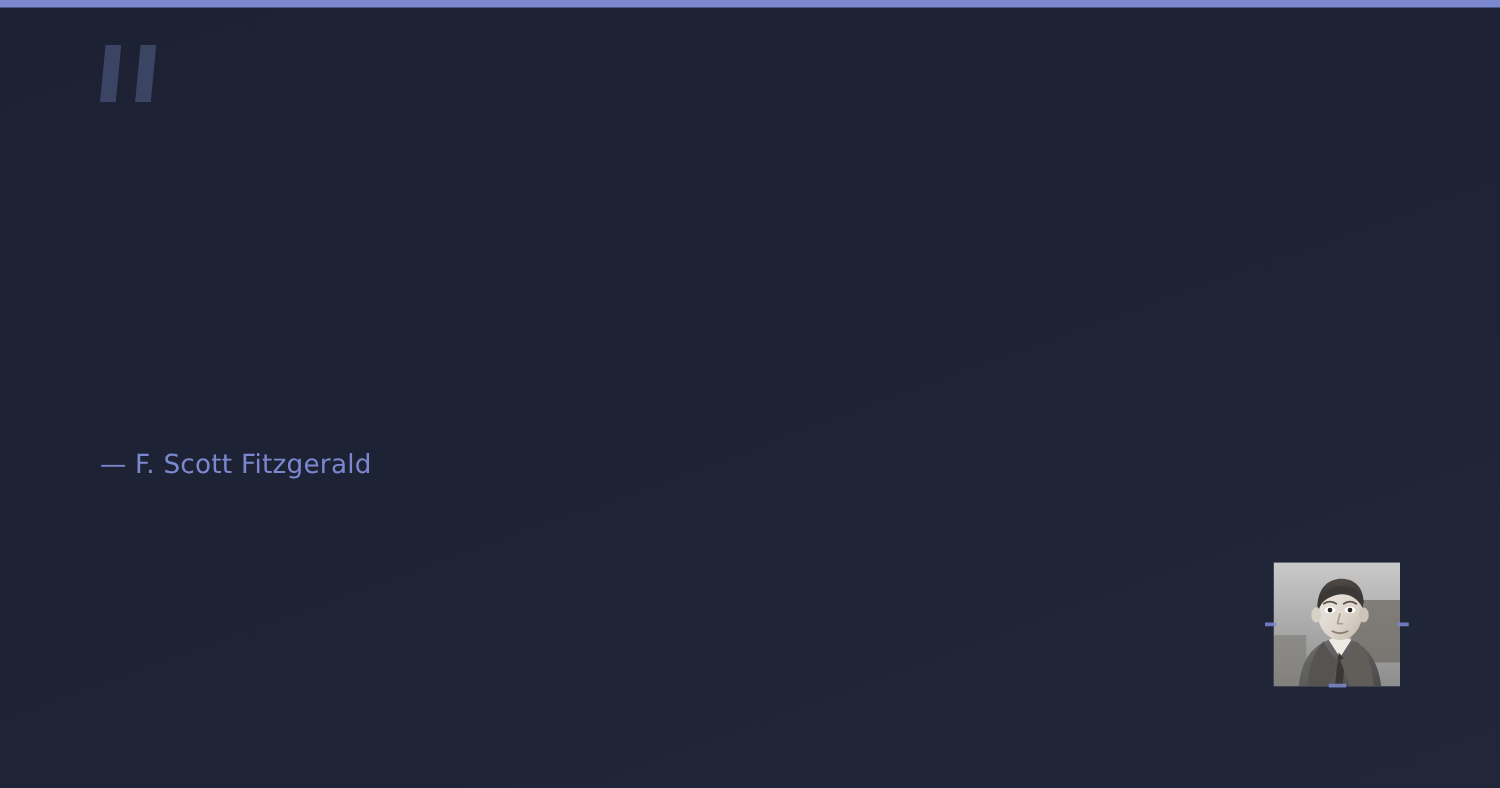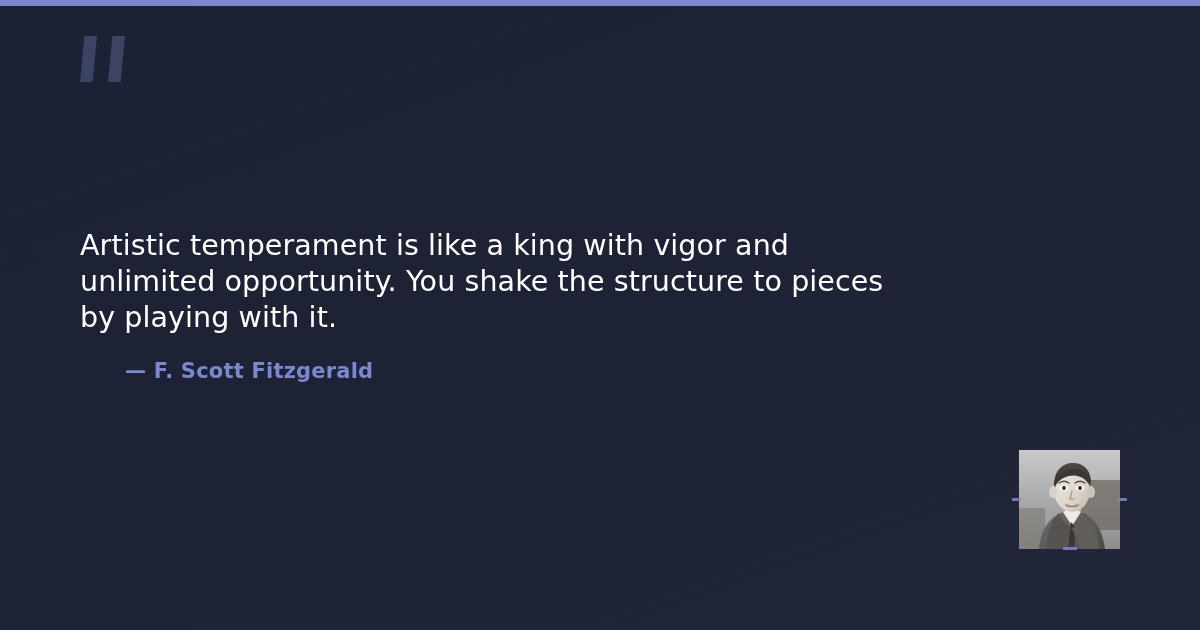--- a/index.html
+++ b/index.html
@@ -68,24 +68,23 @@
     white-space: pre-line;
   }
 
   .attribution {
     position: absolute;
     left: 80px;
     top: 357px;
     color: #7b88d0;
     font-size: 21px;
     line-height: 28px;
-    font-weight: 700;
+    font-weight: 400;
     letter-spacing: 0.2px;
     white-space: pre;
-    margin-left: 45px;
   }
 
   
   .portrait-wrap {
     position: absolute;
     left: 1019px;
     top: 450px;
     width: 101px;
     height: 99px;
   }
@@ -134,25 +133,20 @@
 
 <div class="card">
 
   <div class="accent-bar"></div>
 
   <div class="quote-mark">
     <span class="bar b1"></span>
     <span class="bar b2"></span>
   </div>
 
-  <div class="quote-block">
-    <div class="quote-text">Artistic temperament is like a king with vigor and
-unlimited opportunity. You shake the structure to pieces
-by playing with it.</div>
-  </div>
 
   <div class="attribution">— F. Scott Fitzgerald</div>
 
   <div class="portrait-wrap">
     <div class="portrait">
       <svg width="101" height="99" viewBox="0 0 101 99" xmlns="http://www.w3.org/2000/svg" role="img">
         <defs>
           <linearGradient id="bgGrad" x1="0" y1="0" x2="0" y2="1">
             <stop offset="0%" stop-color="#c9c9c9"></stop>
             <stop offset="55%" stop-color="#a8a8a8"></stop>

